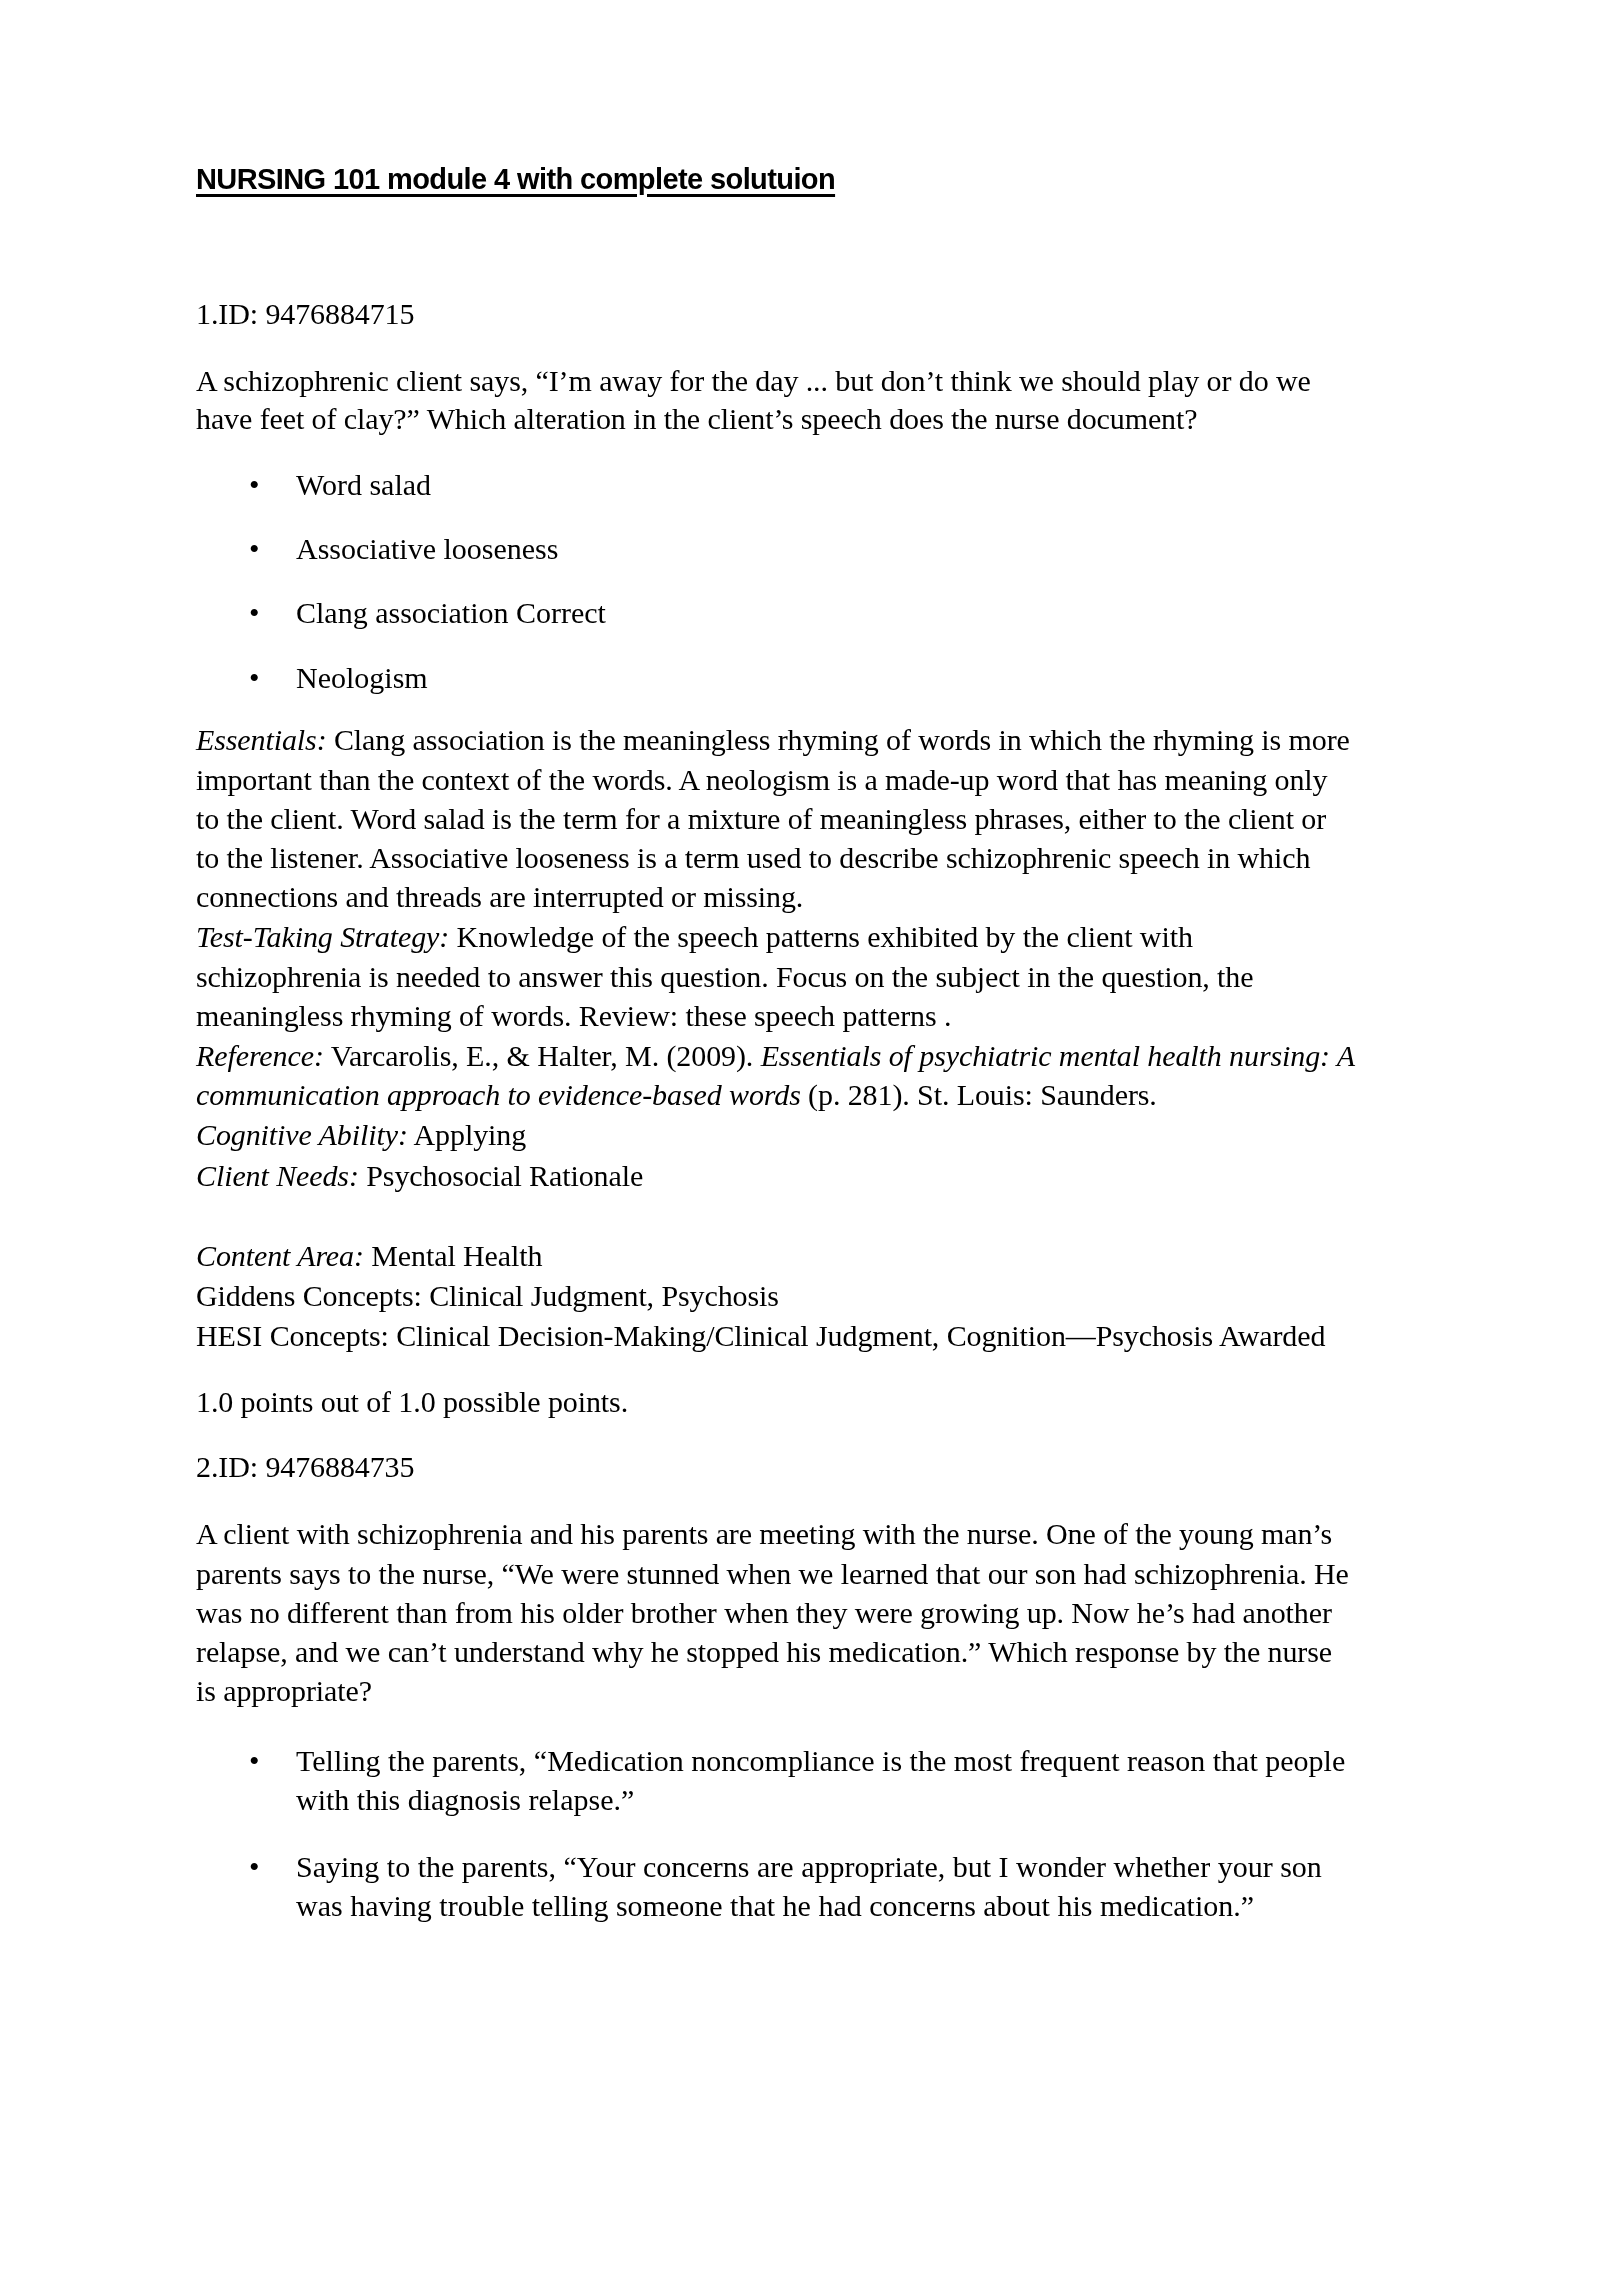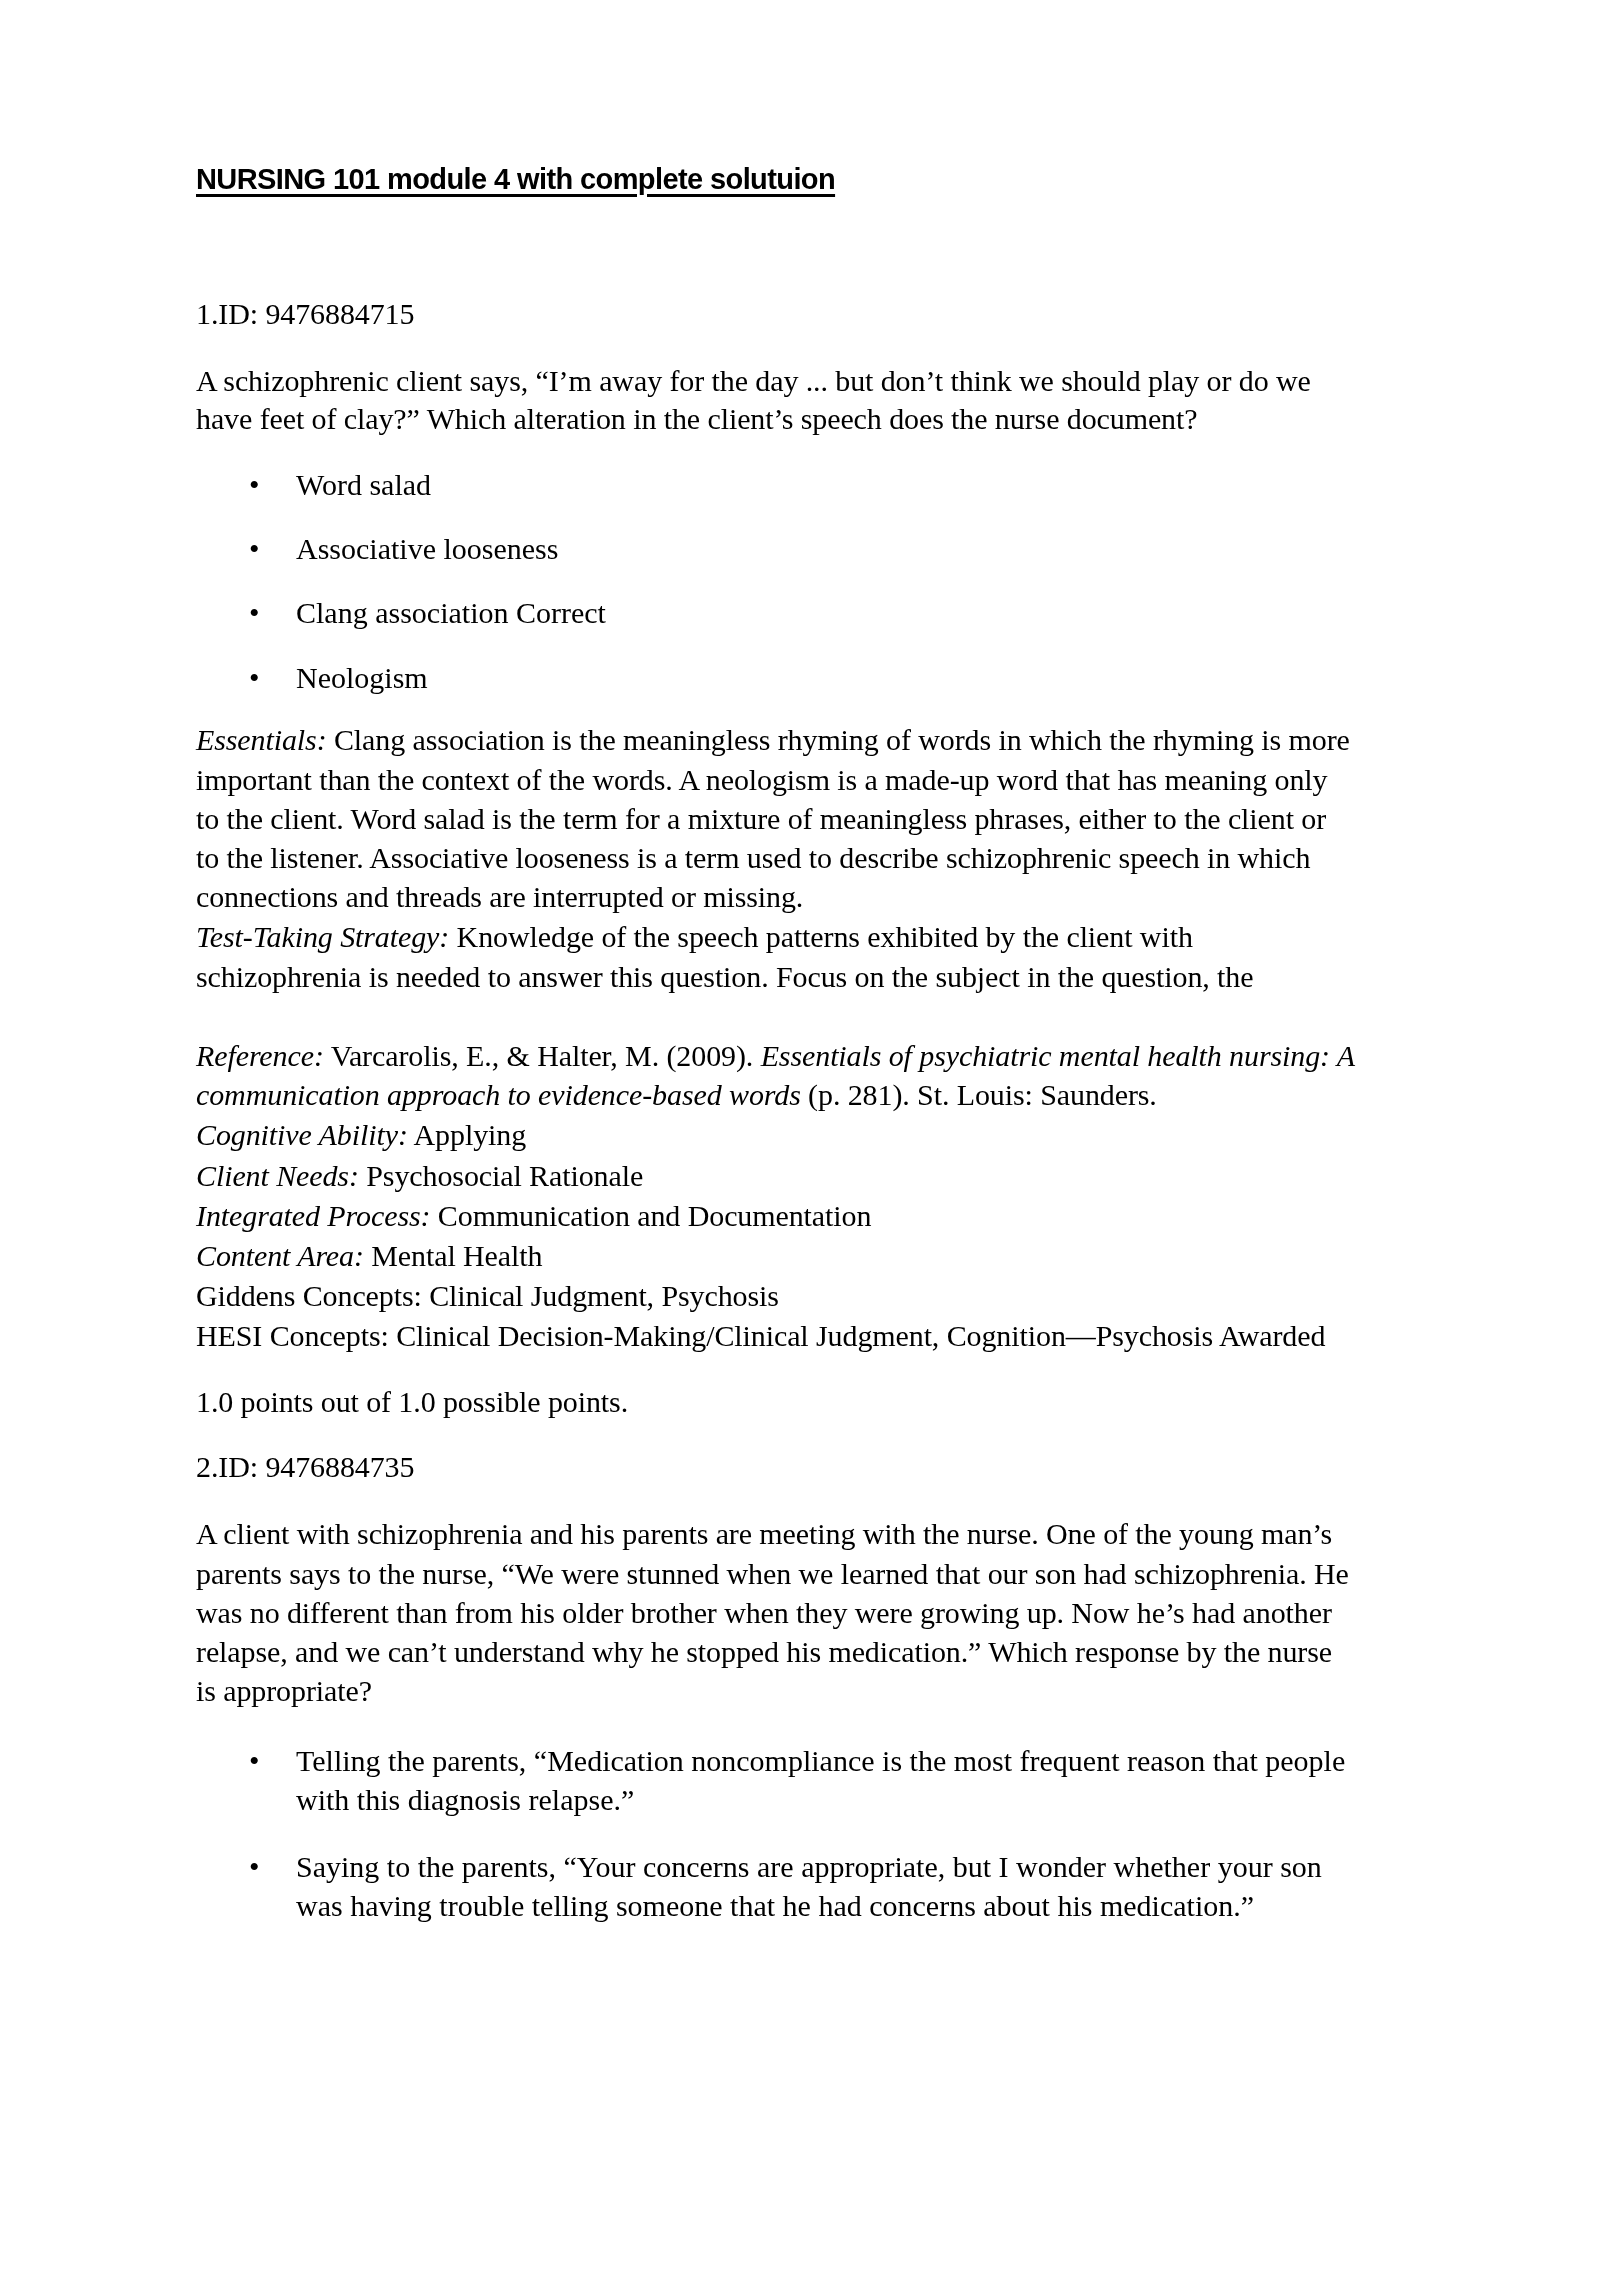--- a/index.html
+++ b/index.html
@@ -83,27 +83,27 @@
   <span class="bullet-text" style="top:658px">Neologism</span>
 
   <div class="line" style="top:720px"><span class="it">Essentials:</span><span> Clang association is the meaningless rhyming of words in which the rhyming is more</span></div>
   <div class="line" style="top:760px">important than the context of the words. A neologism is a made-up word that has meaning only</div>
   <div class="line" style="top:799px">to the client. Word salad is the term for a mixture of meaningless phrases, either to the client or</div>
   <div class="line" style="top:838px">to the listener. Associative looseness is a term used to describe schizophrenic speech in which</div>
   <div class="line" style="top:877px">connections and threads are interrupted or missing.</div>
 
   <div class="line" style="top:917px"><span class="it">Test-Taking Strategy:</span><span> Knowledge of the speech patterns exhibited by the client with</span></div>
   <div class="line" style="top:957px">schizophrenia is needed to answer this question. Focus on the subject in the question, the</div>
+  <div class="line" style="top:996px">meaningless rhyming of words. Review: these speech patterns .</div>
 
   <div class="line" style="top:1036px"><span class="it">Reference:</span><span> Varcarolis, E., &amp; Halter, M. (2009). </span><span class="it">Essentials of psychiatric mental health nursing: A</span></div>
   <div class="line" style="top:1075px"><span class="it">communication approach to evidence-based words</span><span> (p. 281). St. Louis: Saunders.</span></div>
 
   <div class="line" style="top:1115px"><span class="it">Cognitive Ability:</span><span> Applying</span></div>
   <div class="line" style="top:1156px"><span class="it">Client Needs:</span><span> Psychosocial Rationale</span></div>
-  <div class="line" style="top:1196px"><span class="it">Integrated Process:</span><span> Communication and Documentation</span></div>
   <div class="line" style="top:1236px"><span class="it">Content Area:</span><span> Mental Health</span></div>
   <div class="line" style="top:1276px">Giddens Concepts: Clinical Judgment, Psychosis</div>
   <div class="line" style="top:1316px">HESI Concepts: Clinical Decision-Making/Clinical Judgment, Cognition—Psychosis Awarded</div>
 
   <div class="line" style="top:1382px">1.0 points out of 1.0 possible points.</div>
 
   <div class="line" style="top:1447px">2.ID: 9476884735</div>
 
   <div class="line" style="top:1514px">A client with schizophrenia and his parents are meeting with the nurse. One of the young man’s</div>
   <div class="line" style="top:1554px">parents says to the nurse, “We were stunned when we learned that our son had schizophrenia. He</div>

